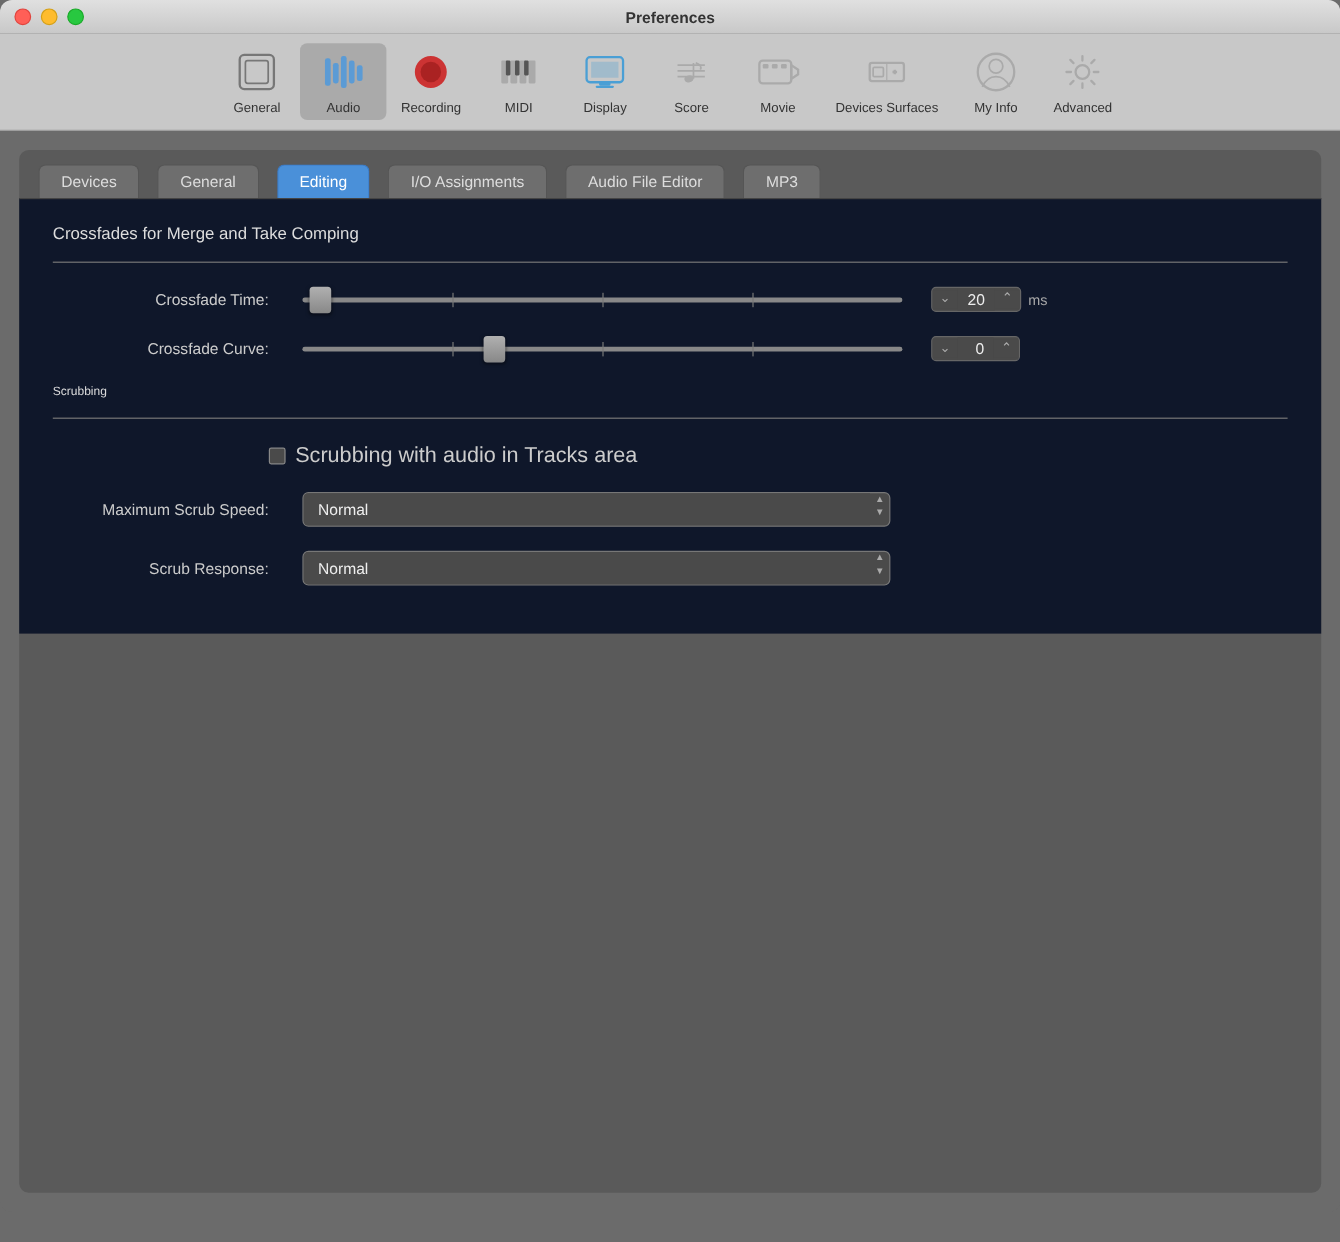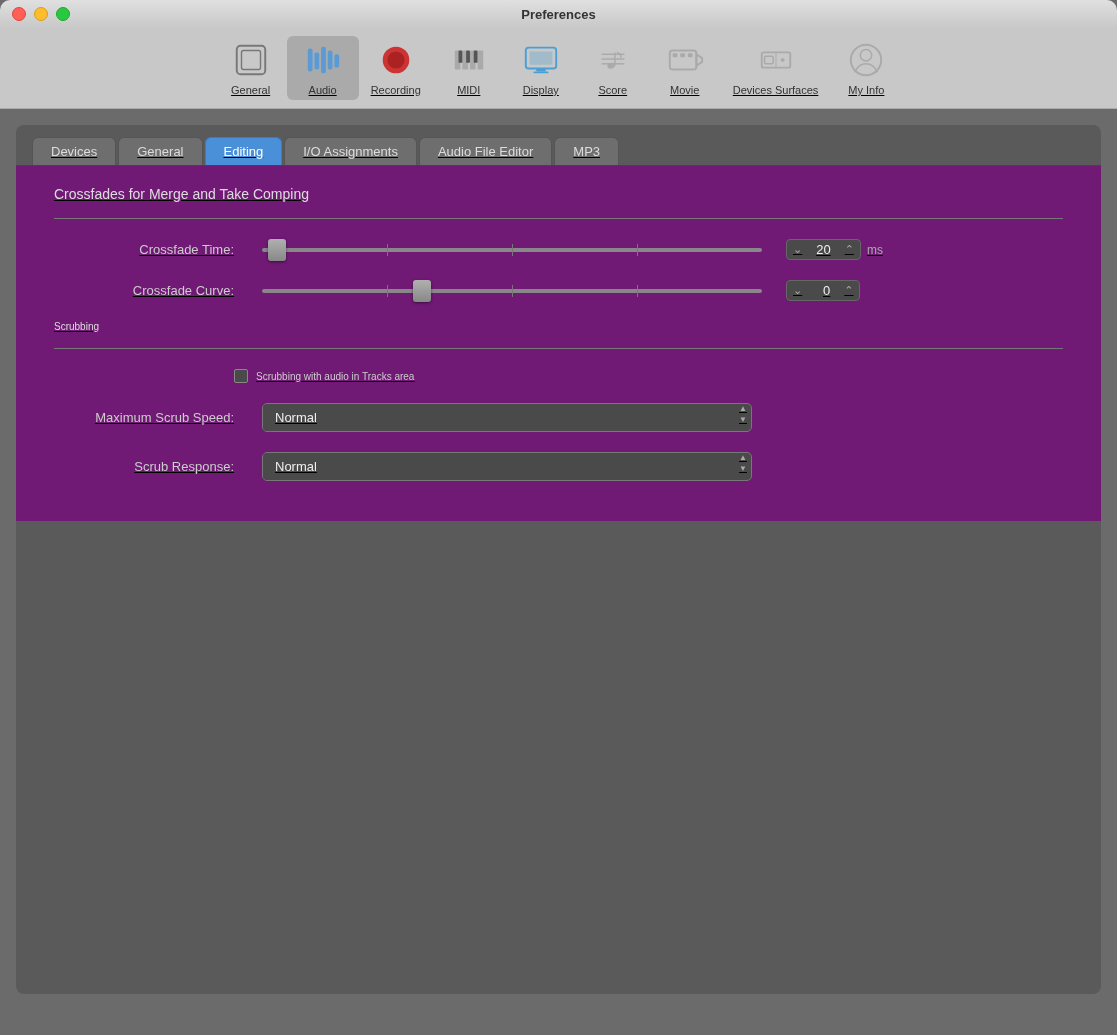--- a/index.html
+++ b/index.html
@@ -14,21 +14,20 @@
       padding-top: 0;
     }
     .window {
       width: 1117px;
       height: 1010px;
       background: #6b6b6b;
       border-radius: 10px;
       overflow: hidden;
       display: flex;
       flex-direction: column;
-      text-decoration: underline;
     }
     .title-bar {
       background: linear-gradient(to bottom, #e0e0e0, #c8c8c8);
       height: 28px;
       display: flex;
       align-items: center;
       padding: 0 12px;
       position: relative;
     }
     .title-bar-buttons {
@@ -95,40 +94,40 @@
     }
     .panel {
       background: #5a5a5a;
       border-radius: 8px;
       padding: 0;
       height: calc(100% - 0px);
     }
     .tabs-bar {
       display: flex;
       padding: 12px 16px 0;
-      gap: 2px;
+      gap: 15px;
     }
     .tab {
       padding: 6px 18px;
       border-radius: 6px 6px 0 0;
       font-size: 13px;
       cursor: pointer;
       background: #6e6e6e;
       color: #ddd;
       border: 1px solid #555;
       border-bottom: none;
     }
     .tab.active {
       background: #4a90d9;
       color: #fff;
       border-color: #3a7bc8;
     }
     .tab-content {
-      background: #701a75;
-      padding: 20px 38px;
+      background: #0f172a;
+      padding: 20px 28px;
       border-top: 1px solid #444;
     }
     .section-title {
       font-size: 14px;
       color: #ddd;
       margin-bottom: 16px;
       font-weight: 400;
     }
     .section-divider {
       border: none;
@@ -232,21 +231,21 @@
     .checkbox-box {
       width: 14px;
       height: 14px;
       border: 1px solid #888;
       background: #4a4a4a;
       border-radius: 2px;
       margin-right: 8px;
       cursor: pointer;
     }
     .checkbox-label {
-      font-size: 10px;
+      font-size: 18px;
       color: #ccc;
     }
     .select-group {
       display: flex;
       border: 1px solid #777;
       border-radius: 5px;
       background: #4a4a4a;
       overflow: hidden;
       max-width: 490px;
       width: 490px;
@@ -395,20 +394,29 @@
       <div class="toolbar-icon">
         <svg class="toolbar-icon-svg" viewBox="0 0 40 40">
           <circle cx="20" cy="20" r="16" fill="none" stroke="#aaa" stroke-width="2"></circle>
           <circle cx="20" cy="15" r="6" fill="none" stroke="#aaa" stroke-width="1.5"></circle>
           <path d="M8 33 Q12 24 20 24 Q28 24 32 33" fill="none" stroke="#aaa" stroke-width="1.5"></path>
         </svg>
       </div>
       <span class="toolbar-label">My Info</span>
     </div>
 
+    <div class="toolbar-item">
+      <div class="toolbar-icon">
+        <svg class="toolbar-icon-svg" viewBox="0 0 40 40">
+          <circle cx="20" cy="20" r="6" fill="none" stroke="#aaa" stroke-width="2"></circle>
+          <path d="M20 6 L20 10 M20 30 L20 34 M6 20 L10 20 M30 20 L34 20 M9.4 9.4 L12.2 12.2 M27.8 27.8 L30.6 30.6 M30.6 9.4 L27.8 12.2 M12.2 27.8 L9.4 30.6" stroke="#aaa" stroke-width="2" stroke-linecap="round"></path>
+        </svg>
+      </div>
+      <span class="toolbar-label">Advanced</span>
+    </div>
   </div>
 
   <div class="content-area">
     <div class="panel">
 
       <div class="tabs-bar">
         <div class="tab">
           <span>Devices</span>
         </div>
         <div class="tab">

